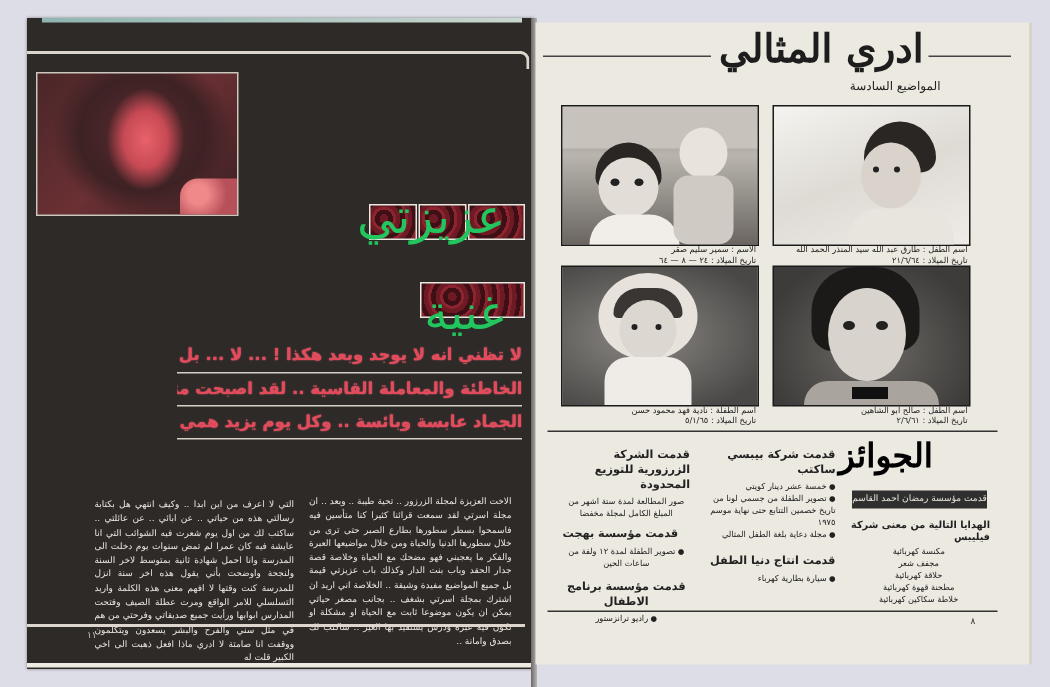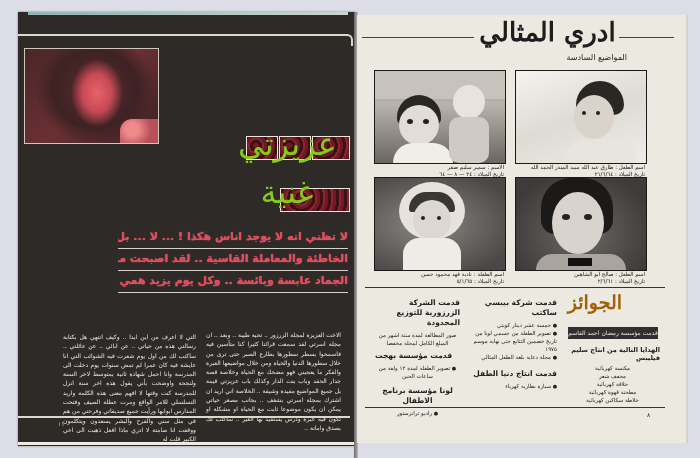--- a/index.html
+++ b/index.html
@@ -36,22 +36,22 @@
       radial-gradient(ellipse 60px 55px at 70px 40px, #5a2a2e 0%, #3d2224 70%, transparent 100%),
       linear-gradient(135deg, #4a2628 0%, #6b3034 50%, #3b2022 100%);
     overflow: hidden;
   }
   .portrait .collar {
     left: 95px; top: 70px; width: 40px; height: 26px;
     background: radial-gradient(circle at 30% 40%, #f08a8a 20%, #b8505a 60%);
     border-top-left-radius: 12px;
   }
   .headline-title {
-    right: 18px; top: 112px; width: 100px; text-align: center;
-    color: #84cc16; font-size: 32px; line-height: 40px; letter-spacing: 1px;
+    right: 18px; top: 112px; width: 100px; text-align: right;
+    color: #22c55e; font-size: 32px; line-height: 40px; letter-spacing: 1px;
     font-family: "DejaVu Sans", sans-serif;
   }
   .headline-title .word {
     display: block; position: relative; padding-right: 2px;
   }
   .red-block {
     background: repeating-radial-gradient(circle at 30% 40%, #6d1a24 0 3px, #3e1015 3px 6px, #8c2430 6px 8px);
     border: 1px solid #ede6de;
   }
   .rb1 { left: 228px; top: 124px; width: 30px; height: 22px; }
@@ -133,21 +133,21 @@
   .cap-1 { left: 158px; top: 149px; width: 130px; }
   .cap-2 { left: 17px;  top: 149px; width: 130px; }
   .cap-3 { left: 158px; top: 256px; width: 130px; }
   .cap-4 { left: 17px;  top: 256px; width: 130px; }
 
   .prize-rule-top { left: 8px; top: 272px; width: 300px; height: 1px; background: #333; }
   .prize-box {
     left: 10px; top: 275px; width: 295px; height: 110px;
   }
   .prizes-title {
-    right: 40px; top: 1px; font-size: 19px; font-weight: bold; color: #a16207;
+    right: 40px; top: 1px; font-size: 22px; font-weight: bold; color: #000000;
     direction: rtl; font-family: "DejaVu Serif", serif;
   }
   .prizes-banner {
     left: 201px; top: 37px; width: 90px; height: 12px;
     background: #2f2f2f; color: #eae6de; font-size: 6px; line-height: 12px;
     text-align: center; direction: rtl;
   }
   .prize-col { direction: rtl; text-align: right; color: #222; }
   .prize-head { font-size: 7.5px; font-weight: bold; line-height: 10px; margin-bottom: 3px; }
   .prize-item { font-size: 5.5px; line-height: 8px; }
@@ -174,25 +174,25 @@
   <div class="abs portrait">
     <div class="abs collar"></div>
   </div>
 
   <div class="abs red-block rb1"></div>
   <div class="abs red-block rb2"></div>
   <div class="abs red-block rb3"></div>
   <div class="abs red-block rb4"></div>
   <div class="abs headline-title">
     <span class="word">عزيزتي</span>
-    <span class="word" style="margin-top:8px">غنية</span>
+    <span class="word" style="margin-top:24px">غنية</span>
   </div>
 
   <div class="abs intro-lines">
-    <div class="intro-line">لا تظني انه لا يوجد اناس هكذا ! ... لا ... بل</div>
+    <div class="intro-line">لا تظني انه لا يوجد وبعد هكذا ! ... لا ... بل</div>
     <div class="intro-line">الخاطئة والمعاملة القاسية .. لقد اصبحت مثل</div>
     <div class="intro-line">الجماد عابسة وبائسة .. وكل يوم يزيد همي عدا الي !</div>
   </div>
 
   <div class="abs body-col body-col-right">الاخت العزيزة لمجلة الزرزور .. تحية طيبة .. وبعد .. ان مجلة اسرتي لقد سمعت قرائنا كثيرا كنا متأسين فيه فاسمحوا بسطر سطورها بطارع الصبر حتى ترى من خلال سطورها الدنيا والحياة ومن خلال مواضيعها العبرة والفكر ما يعجبني فهو مضحك مع الحياة وخلاصة قصة جدار الحقد وباب بنت الدار وكذلك باب عزيزتي قيمة بل جميع المواضيع مفيدة وشيقة .. الخلاصة اني اريد ان اشترك بمجلة اسرتي بشغف .. بجانب مصغر حياتي يمكن ان يكون موضوعا ثابت مع الحياة او مشكلة او تكون فيه عبرة ودرس يستفيد بها الغير .. ساكتب لك بصدق وامانة ..</div>
   <div class="abs body-col body-col-left">التي لا اعرف من اين ابدا .. وكيف انتهي هل بكتابة رسالتي هذه من حياتي .. عن ابائي .. عن عائلتي .. ساكتب لك من اول يوم شعرت فيه الشوائب التي انا عايشة فيه كان عمرا لم تمض سنوات يوم دخلت الى المدرسة وانا احمل شهادة ثانية بمتوسط لاخر السنة ولنجحة واوضحت بأني يقول هذه اخر سنة انزل للمدرسة كنت وقتها لا افهم معنى هذه الكلمة واريد التسلسلي للامر الواقع ومرت عطلة الصيف وفتحت المدارس ابوابها ورأيت جميع صديقاتي وفرحتي من هم في مثل سني والفرح والبشر يسعدون ويتكلمون ووقفت انا صامتة لا ادري ماذا افعل ذهبت الى اخي الكبير قلت له</div>
 
   <div class="abs bottom-rule"></div>
   <div class="abs left-page-number">١١</div>
   <div class="abs bottom-edge"></div>
@@ -260,21 +260,21 @@
     <div>تاريخ الميلاد : ٥/١/٦٥</div>
   </div>
 
   <div class="abs prize-rule-top"></div>
 
   <div class="abs prize-box">
     <div class="abs prizes-title">الجوائز</div>
     <div class="abs prizes-banner">قدمت مؤسسة رمضان احمد القاسم</div>
 
     <div class="abs prize-col pc-right">
-      <div class="prize-item first">الهدايا التالية من انتاج سليم فيليبس</div>
+      <div class="prize-item first">الهدايا التالية من معنى شركة فيليبس</div>
       <div class="prize-item">مكنسة كهربائية</div>
       <div class="prize-item">مجفف شعر</div>
       <div class="prize-item">حلاقة كهربائية</div>
       <div class="prize-item">مطحنة قهوة كهربائية</div>
       <div class="prize-item">خلاطة سكاكين كهربائية</div>
     </div>
 
     <div class="abs prize-col pc-mid">
       <div class="prize-head">قدمت شركة بيبسي ساكتب</div>
       <div class="prize-item bullet">خمسة عشر دينار كويتي</div>
@@ -282,20 +282,20 @@
       <div class="prize-item bullet">مجلة دعاية بلغة الطفل المثالي</div>
       <div class="prize-head" style="margin-top:8px">قدمت انتاج دنيا الطفل</div>
       <div class="prize-item bullet">سيارة بطارية كهرباء</div>
     </div>
 
     <div class="abs prize-col pc-left">
       <div class="prize-head" style="text-align:right">قدمت الشركة الزرزورية للتوزيع المحدودة</div>
       <div class="prize-item">صور المطالعة لمدة ستة اشهر من المبلغ الكامل لمجلة مخفضا</div>
       <div class="prize-head" style="text-align:left;margin-top:4px">قدمت مؤسسة بهجت</div>
       <div class="prize-item bullet">تصوير الطفلة لمدة ١٢ ولفة من ساعات الحين</div>
-      <div class="prize-head" style="text-align:center;margin-top:6px">لونا مؤسسة برنامج الاطفال</div>
+      <div class="prize-head" style="text-align:center;margin-top:6px">قدمت مؤسسة برنامج الاطفال</div>
       <div class="prize-item bullet">راديو ترانزستور</div>
     </div>
   </div>
 
   <div class="abs prize-rule-bottom"></div>
   <div class="abs right-page-number">٨</div>
 </div>
 
 </body></html>

